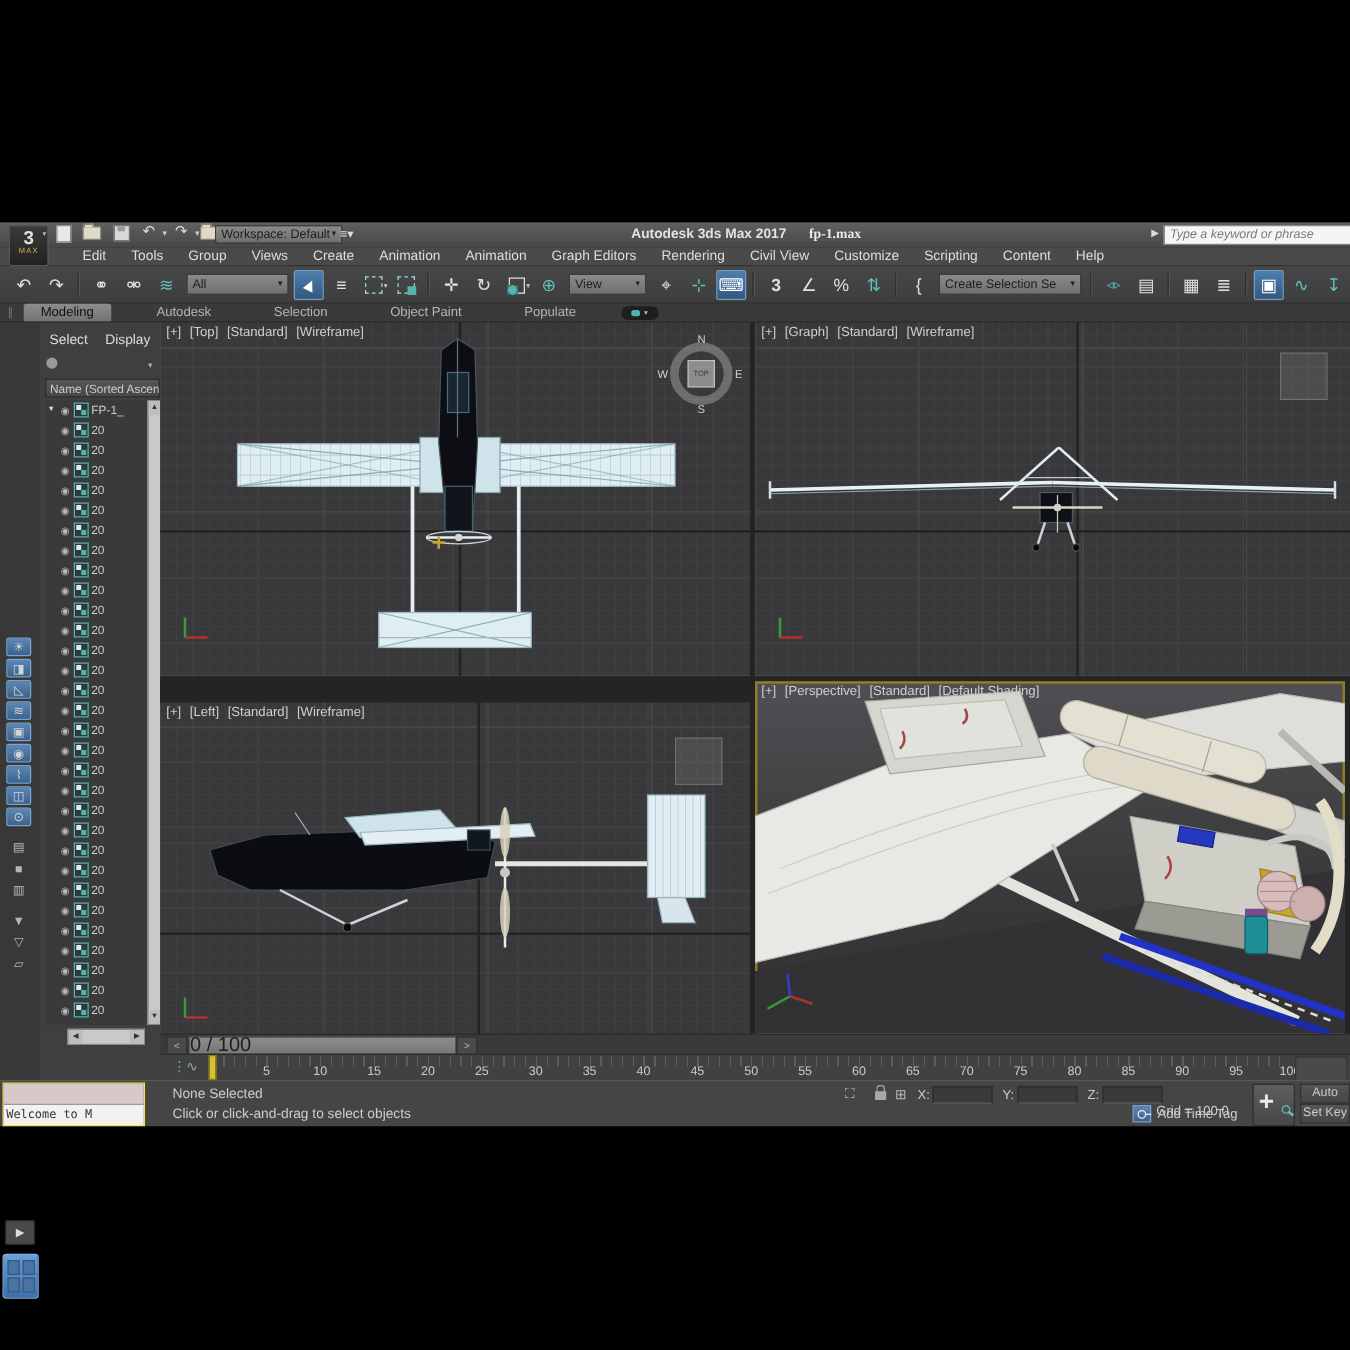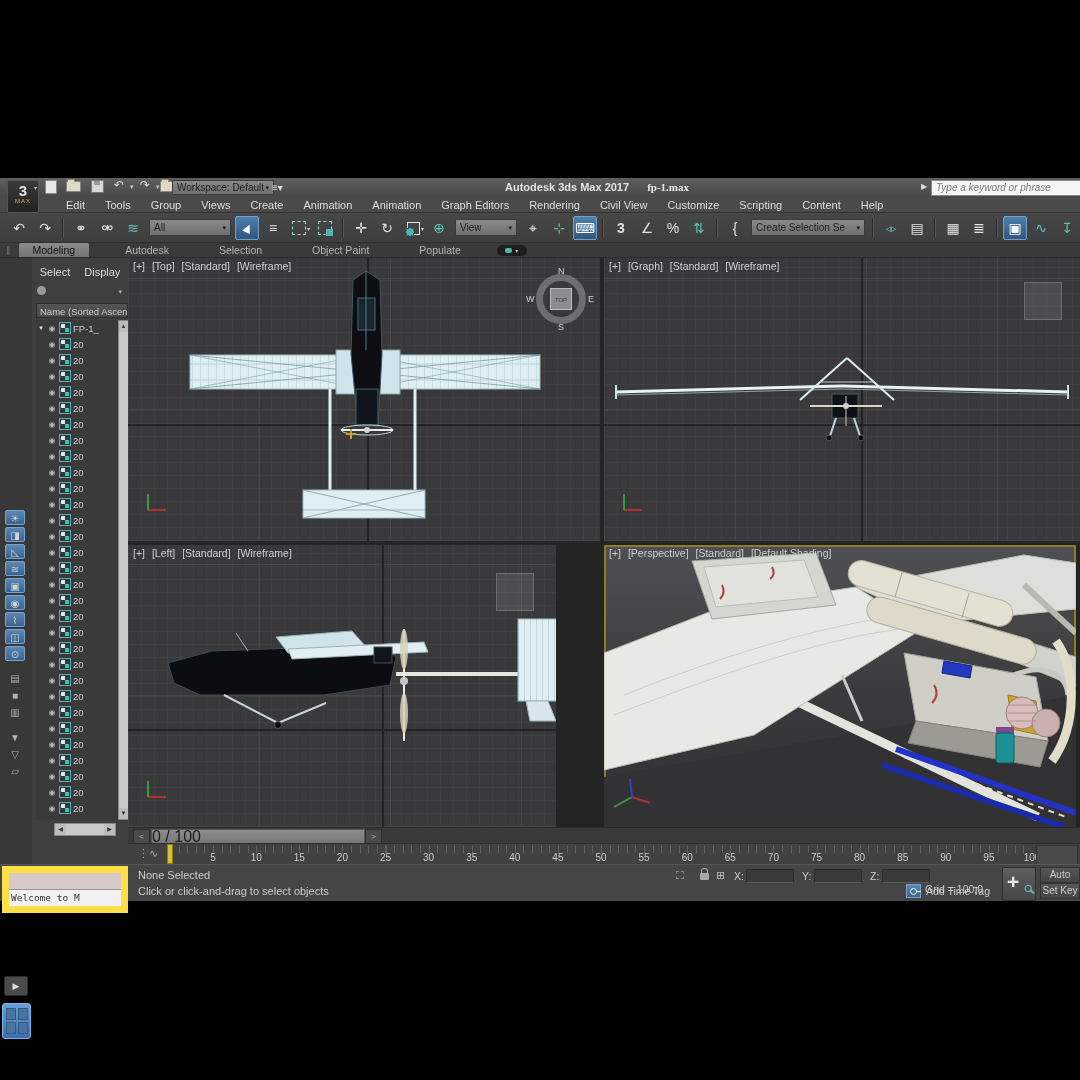--- a/index.html
+++ b/index.html
@@ -119,21 +119,21 @@
   #trackbar{left:128px;top:665px;width:952px;height:21px;background:#414141;border-top:1px solid #2c2c2c;}
   #tb-curve{position:absolute;left:10px;top:3px;color:#7fb5b1;font-size:11px;}
   #tb-ticks{position:absolute;left:42px;top:1px;width:862px;height:8px;
      background:repeating-linear-gradient(90deg,#5e5e5e 0 1px,transparent 1px 8.62px);}
   #tb-labels{position:absolute;left:42px;top:8px;width:862px;height:12px;}
   #tb-labels span{position:absolute;transform:translateX(-50%);color:#ccc;font-size:10px;}
   #tb-marker{position:absolute;left:39px;top:0;width:6px;height:20px;background:#d3c22e;border:1px solid #8a7d1e;box-sizing:border-box;}
   #tb-end{position:absolute;right:2px;top:1px;width:40px;height:18px;background:#4a4a4a;border:1px solid #333;}
   
   #statusbar{left:0;top:686px;width:1080px;height:36px;background:#454545;border-top:1px solid #585858;}
-  #listener{position:absolute;left:2px;top:1px;width:112px;height:33px;border:7px solid #fde047;}
+  #listener{position:absolute;left:2px;top:1px;width:112px;height:33px;border:1px solid #fde047;}
   #listener .pink{height:16px;background:#d8c9c9;border-bottom:1px solid #999;}
   #listener .white{height:16px;background:#f2f0f0;color:#333;font-family:"DejaVu Sans Mono","Liberation Mono",monospace;
      font-size:9.5px;line-height:16px;padding-left:2px;white-space:nowrap;overflow:hidden;}
   #status-line{position:absolute;left:138px;top:4px;color:#ccc;font-size:11px;}
   #prompt-line{position:absolute;left:138px;top:20px;color:#ccc;font-size:11px;}
   .sico{position:absolute;top:4px;color:#bbb;font-size:11px;}
   .lockico{position:absolute;top:8px;width:9px;height:7px;background:#a8a8a8;border-radius:1px;}
   .lockico::before{content:"";position:absolute;left:1px;top:-5px;width:5px;height:5px;border:1.5px solid #a8a8a8;border-bottom:none;border-radius:3px 3px 0 0;}
   .xyz-label{position:absolute;top:5px;color:#ccc;font-size:10.5px;}
   .xyz-field{position:absolute;top:4px;width:46px;height:12px;background:#3a3a3a;border:1px solid #2b2b2b;border-bottom-color:#5a5a5a;}
@@ -569,21 +569,21 @@
         <line x1="232" y1="160" x2="226" y2="178" stroke="#c8d4d8" stroke-width="2"></line>
         <line x1="250" y1="160" x2="256" y2="178" stroke="#c8d4d8" stroke-width="2"></line>
         <circle cx="225" cy="180" r="3" fill="#0b0b0b" stroke="#555"></circle>
             <circle cx="257" cy="180" r="3" fill="#0b0b0b" stroke="#555"></circle>
         <line x1="20" y1="252" x2="38" y2="252" stroke="#b03030" stroke-width="2"></line>
             <line x1="20" y1="252" x2="20" y2="236" stroke="#3a9a3a" stroke-width="2"></line>
       </svg>
       <div class="ghostcube" style="right:18px;top:24px;"></div>
     </div>
 
-    <div class="vp" id="vp-left" style="left:0;top:287px;width:428px;height:282px;text-align:center;">
+    <div class="vp" id="vp-left" style="left:0;top:304px;width:472px;height:282px;text-align:center;">
       <div class="axline-v" style="left:254px;"></div>
           <div class="axline-h" style="top:184px;"></div>
       <div class="vp-label">
         <span>[+]</span>
         <span>[Left]</span>
         <span>[Standard]</span>
         <span>[Wireframe]</span>
       </div>
       <svg class="vpsvg" width="472" height="282">
         <defs>

